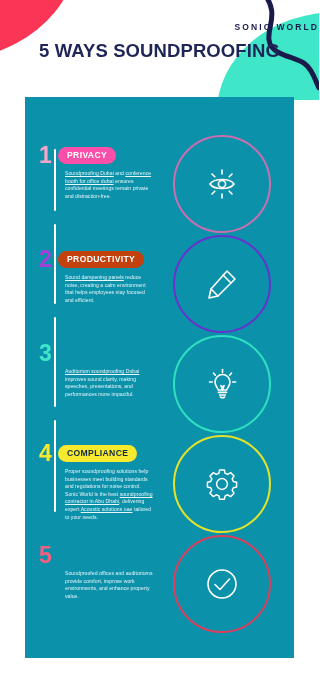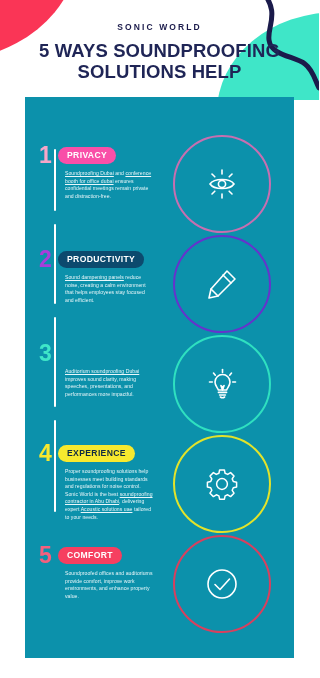--- a/index.html
+++ b/index.html
@@ -48,21 +48,21 @@
     top: -4px;
     width: 110px;
     height: 104px;
     pointer-events: none;
   }
   .header-eyebrow {
     position: absolute;
     top: 22px;
     left: 0;
     width: 319px;
-    text-align: center;
+    text-align: right;
     font-size: 8.5px;
     letter-spacing: 2.1px;
     color: #1b1b4b;
     font-weight: 600;
   }
   .header-title {
     position: absolute;
     top: 40px;
     left: 0;
     width: 319px;
@@ -174,21 +174,20 @@
   <div class="blob-mint"></div>
 
   <svg class="wave" viewBox="0 0 110 104">
     <path d="M52 -6 C 72 16, 58 30, 60 44 C 62 60, 86 60, 96 68 C 104 74, 106 84, 110 92" fill="none" stroke="#1b1b4b" stroke-width="5" stroke-linecap="round"></path>
   </svg>
 
   <div class="header-eyebrow">SONIC WORLD</div>
 
   <div class="header-title">
     <div>5 WAYS SOUNDPROOFING</div>
-    <div>SOLUTIONS HELP</div>
   </div>
 </div>
 
 <div class="panel">
 
   <div class="spine">
     <i style="height:62px"></i>
     <i style="height:80px"></i>
     <i style="height:90px"></i>
     <i style="height:92px"></i>
@@ -265,49 +264,48 @@
     <div class="step-body">
       <u>Soundproofing Dubai</u> and
       <u>conference booth for office dubai</u>
       ensures confidential meetings remain private and distraction-free.
     </div>
   </div>
 
   <div class="step" style="top:152px;">
     <div class="step-head">
       <div class="step-num" style="color:#a93ddb">2</div>
-      <div class="badge" style="background:#0c4a6e;color:#ffffff">PRODUCTIVITY</div>
+      <div class="badge" style="background:#c2410c;color:#ffffff">PRODUCTIVITY</div>
     </div>
     <div class="step-body">
       <u>Sound dampening panels</u>
       reduce noise, creating a calm environment that helps employees stay focused and efficient.
     </div>
   </div>
 
   <div class="step" style="top:246px;">
     <div class="step-head">
       <div class="step-num" style="color:#3fe6c8">3</div>
     </div>
     <div class="step-body">
       <u>Auditorium soundproofing Dubai</u>
       improves sound clarity, making speeches, presentations, and performances more impactful.
     </div>
   </div>
 
   <div class="step" style="top:346px;">
     <div class="step-head">
       <div class="step-num" style="color:#f7e92e">4</div>
-      <div class="badge" style="background:#f7e92e;color:#102a43">EXPERIENCE</div>
+      <div class="badge" style="background:#f7e92e;color:#102a43">COMPLIANCE</div>
     </div>
     <div class="step-body">
       <span>Proper soundproofing solutions help businesses meet building standards and regulations for noise control. Sonic World is the best </span><u>soundproofing contractor in Abu Dhabi</u><span>, delivering expert </span><u>Acoustic solutions uae</u><span> tailored to your needs.</span>
     </div>
   </div>
 
   <div class="step" style="top:448px;">
     <div class="step-head">
       <div class="step-num" style="color:#f4607e">5</div>
-      <div class="badge" style="background:#f63f60;color:#ffffff">COMFORT</div>
     </div>
     <div class="step-body">Soundproofed offices and auditoriums provide comfort, improve work environments, and enhance property value.</div>
   </div>
 
 </div>
 
 </body></html>

